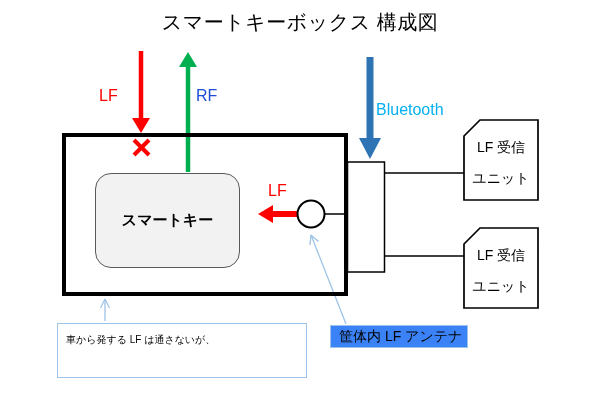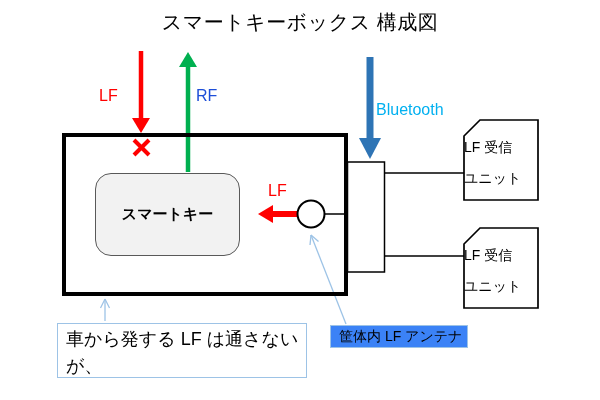--- a/index.html
+++ b/index.html
@@ -14,32 +14,32 @@
   }
   .freq-label{font-size:16px;line-height:20px;}
   .lf-red{color:#ff0000;}
   .rf-green{color:#1d4ed8;}
   .bt-blue{color:#00b0f0;}
   .main-box{
     left:62px;top:133px;width:286px;height:163px;
     border:4px solid #000;box-sizing:border-box;background:transparent;
   }
   .smart-key{
-    left:95px;top:173px;width:145px;height:83px;box-sizing:border-box;
+    left:95px;top:173px;width:145px;height:95px;box-sizing:border-box;
     background:#f2f2f2;border:1.5px solid #595959;border-radius:16px;
     display:flex;align-items:center;justify-content:center;
     font-size:15px;font-weight:bold;
   }
   .unit-text{
-    width:74px;font-size:14px;line-height:22px;height:22px;
+    width:74px;text-align:center;font-size:14px;line-height:22px;height:22px;
   }
   .callout-note{
     left:57px;top:323px;width:250px;height:55px;box-sizing:border-box;
     border:1px solid #9dc3e6;background:#fff;
-    font-size:18px;line-height:27px;padding:2px 0 0 8px;
+    font-size:10px;line-height:27px;padding:2px 0 0 8px;
   }
   .callout-antenna{
     left:330px;top:325px;width:138px;height:23px;box-sizing:border-box;
     border:1px solid #9dc3e6;background:#3b82f6;
     font-size:14px;line-height:21px;padding-left:8px;
   }
   svg{display:block;}
 </style>
 </head>
 <body>

